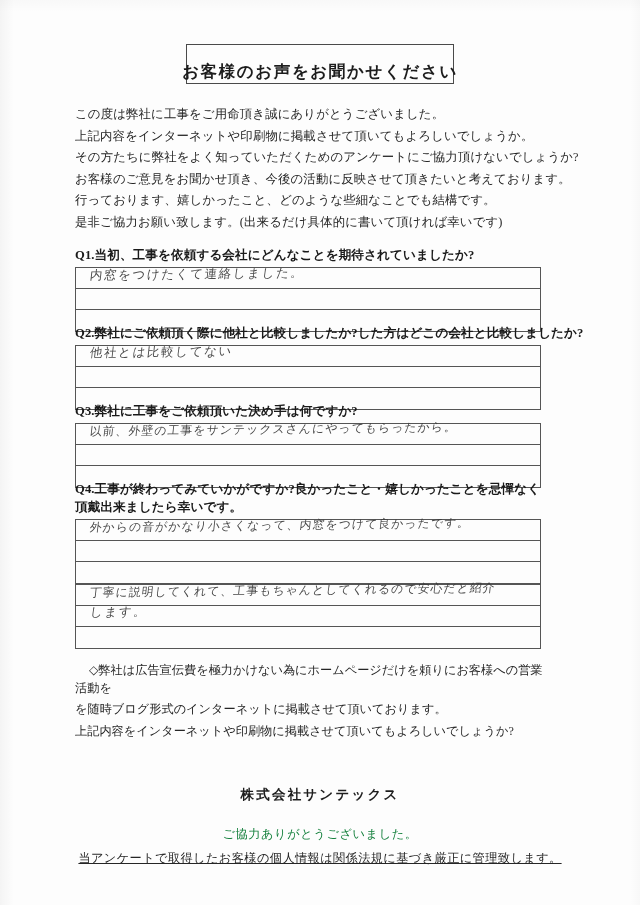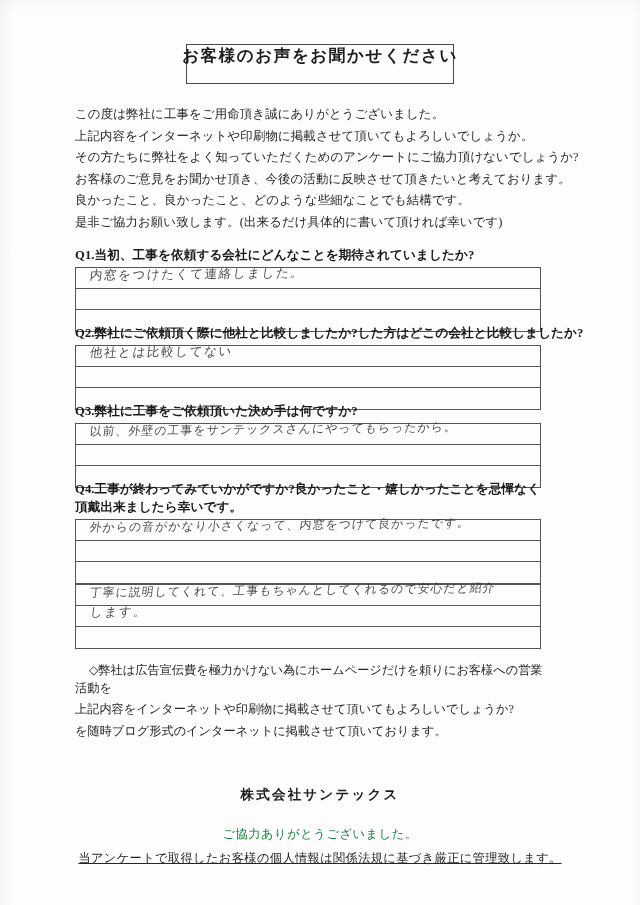--- a/index.html
+++ b/index.html
@@ -31,21 +31,21 @@
   }
 
   .title-box {
     position: absolute;
     left: 186px;
     top: 44px;
     width: 268px;
     height: 40px;
     border: 1.5px solid #4a4a4a;
     display: flex;
-    align-items: flex-start;
+    align-items: flex-end;
     justify-content: center;
     box-sizing: border-box;
   }
   .title-text {
     font-size: 16.5px;
     font-weight: bold;
     letter-spacing: 1.6px;
     color: #1d1d1d;
     white-space: nowrap;
   }
@@ -154,21 +154,21 @@
 
   <div class="title-box">
     <div class="title-text">お客様のお声をお聞かせください</div>
   </div>
 
   <div class="intro">
     <p>この度は弊社に工事をご用命頂き誠にありがとうございました。</p>
     <p>上記内容をインターネットや印刷物に掲載させて頂いてもよろしいでしょうか。</p>
     <p>その方たちに弊社をよく知っていただくためのアンケートにご協力頂けないでしょうか?</p>
     <p>お客様のご意見をお聞かせ頂き、今後の活動に反映させて頂きたいと考えております。</p>
-    <p>良かったこと、良かったこと、どのような些細なことでも結構です。</p>
+    <p>行っております、嬉しかったこと、どのような些細なことでも結構です。</p>
     <p>是非ご協力お願い致します。(出来るだけ具体的に書いて頂ければ幸いです)</p>
   </div>
 
   <div class="q-block" style="top:246px;">
     <div class="q-label">Q1.当初、工事を依頼する会社にどんなことを期待されていましたか?</div>
     <div class="answer-box">
       <div class="answer-row">
         <span class="hand">内窓をつけたくて連絡しました。</span>
       </div>
       <div class="answer-row">
@@ -234,22 +234,22 @@
         <span class="hand">します。</span>
       </div>
       <div class="answer-row">
         <span class="hand"></span>
       </div>
     </div>
   </div>
 
   <div class="notice">
     <p class="indent">◇弊社は広告宣伝費を極力かけない為にホームページだけを頼りにお客様への営業活動を</p>
+    <p>を随時ブログ形式のインターネットに掲載させて頂いております。</p>
     <p>上記内容をインターネットや印刷物に掲載させて頂いてもよろしいでしょうか?</p>
-    <p>を随時ブログ形式のインターネットに掲載させて頂いております。</p>
   </div>
 
   <div class="signature">
     <div class="company">株式会社サンテックス</div>
     <div class="thanks">ご協力ありがとうございました。</div>
     <div class="privacy">当アンケートで取得したお客様の個人情報は関係法規に基づき厳正に管理致します。</div>
   </div>
 </div>
 
 </body></html>

